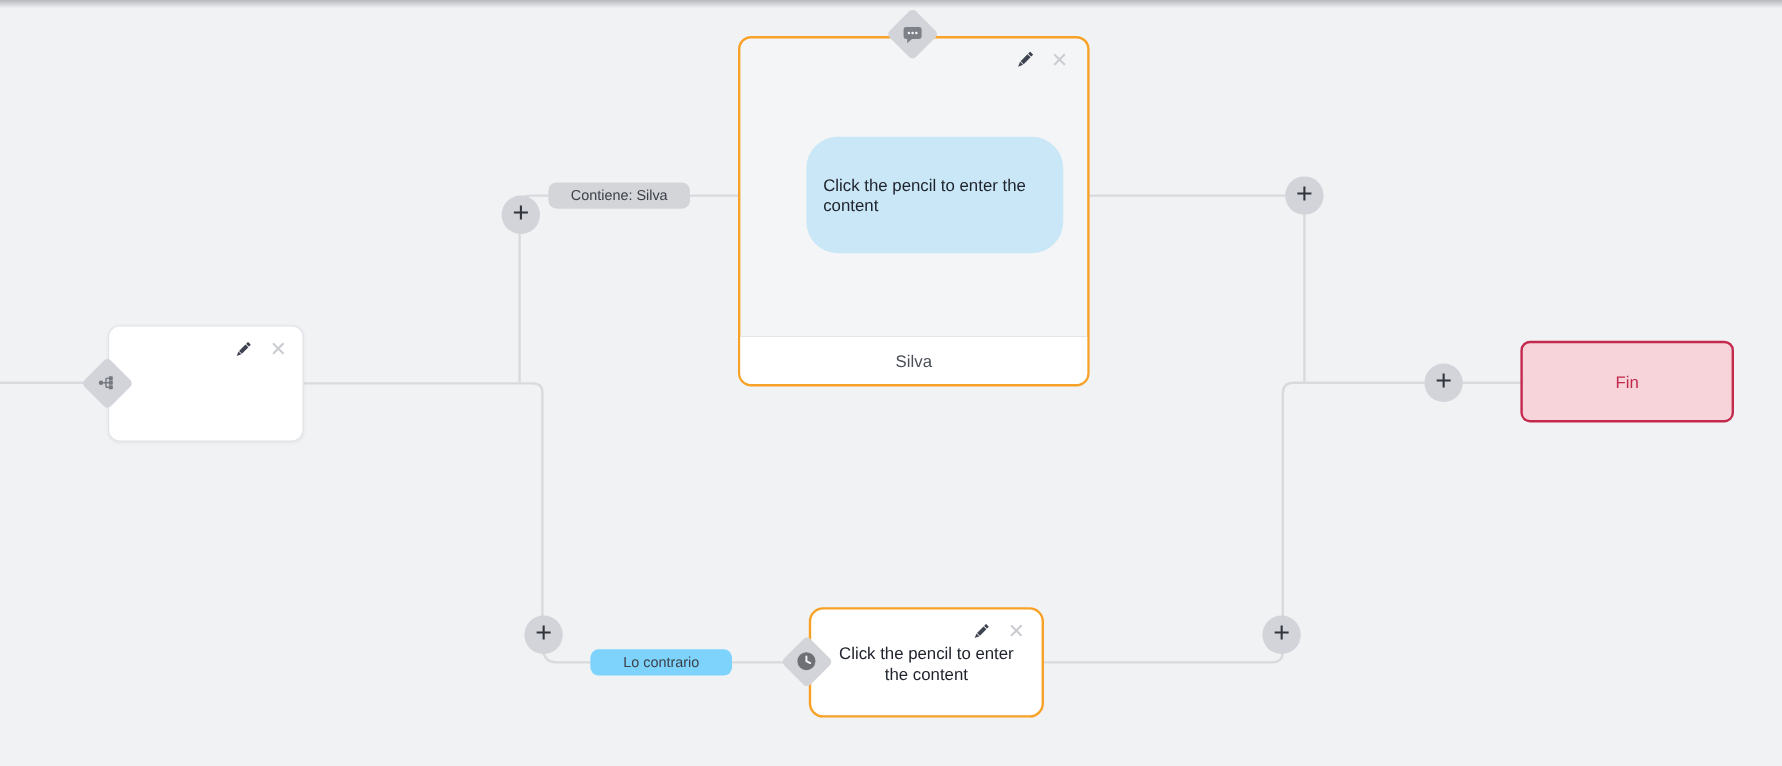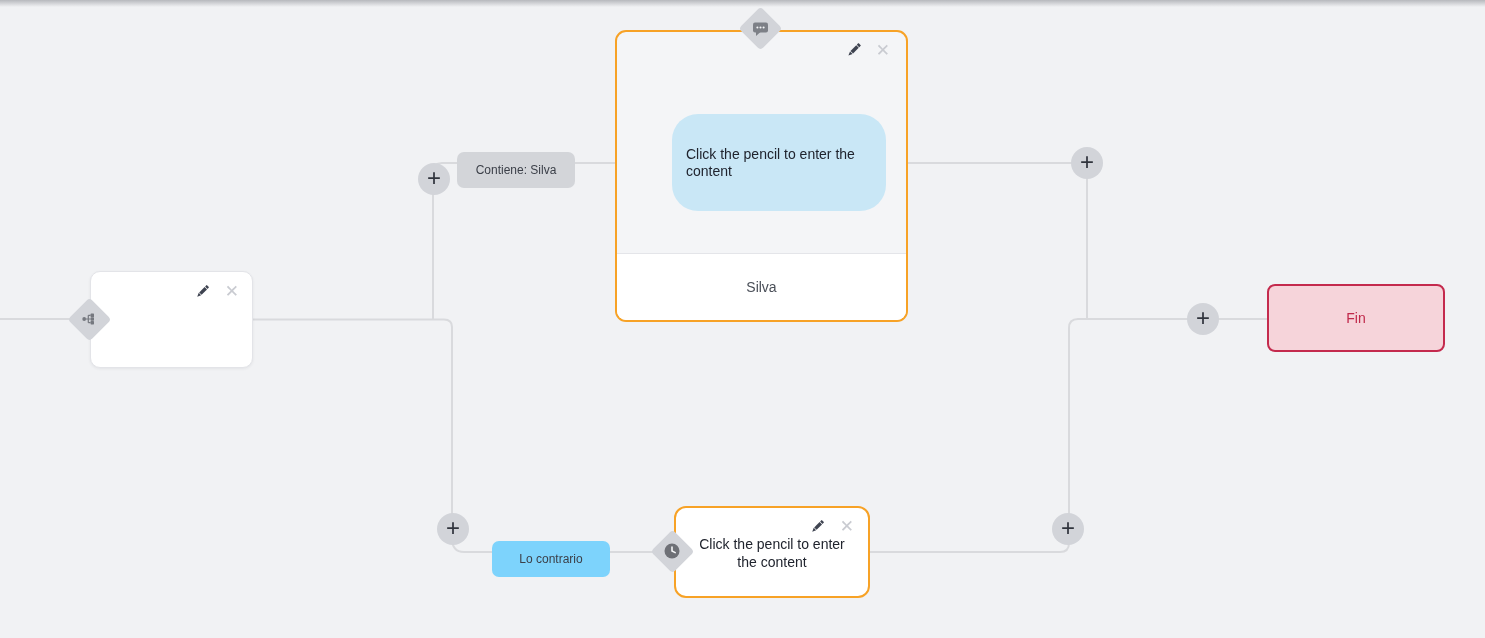--- a/index.html
+++ b/index.html
@@ -42,21 +42,21 @@
   .diamond{
     position:absolute; width:31px; height:31px;
     background:#d2d4d9; border-radius:4px;
     transform:rotate(45deg);
   }
   .diamond-icon{
     position:absolute; width:18px; height:18px;
     display:flex; align-items:center; justify-content:center;
   }
   .edge-label{
-    position:absolute; height:36px; border-radius:7px;
+    position:absolute; height:22px; border-radius:7px;
     display:flex; align-items:center; justify-content:center;
     font-size:12px; color:#3c4049; cursor:pointer;
   }
 
   
   .node-condition{
     left:90px; top:271px; width:163px; height:97px;
     border:1px solid #e3e4e8;
     box-shadow:0 1px 3px rgba(40,44,52,.07);
   }
@@ -71,21 +71,21 @@
     background:#f4f5f7; border:2px solid #f7a226; border-radius:11px;
   }
   .node-message .bubble{
     position:absolute; left:55px; top:82px; width:214px; height:97px;
     background:#c9e7f6; border-radius:26px;
     display:flex; align-items:center;
     padding:0 18px 0 14px;
     font-size:14px; line-height:17px; color:#20242e;
   }
   .node-message .footer{
-    position:absolute; left:0; bottom:0; width:100%; height:67px;
+    position:absolute; left:0; bottom:0; width:100%; height:40px;
     background:#fff; border-top:1px solid #e4e5e9;
     border-radius:0 0 9px 9px;
     display:flex; align-items:center; justify-content:center;
     font-size:14px; color:#4a4f58;
   }
 
   
   .node-action{
     left:674px; top:506px; width:196px; height:92px;
     border:2px solid #f7a226; border-radius:12px;

